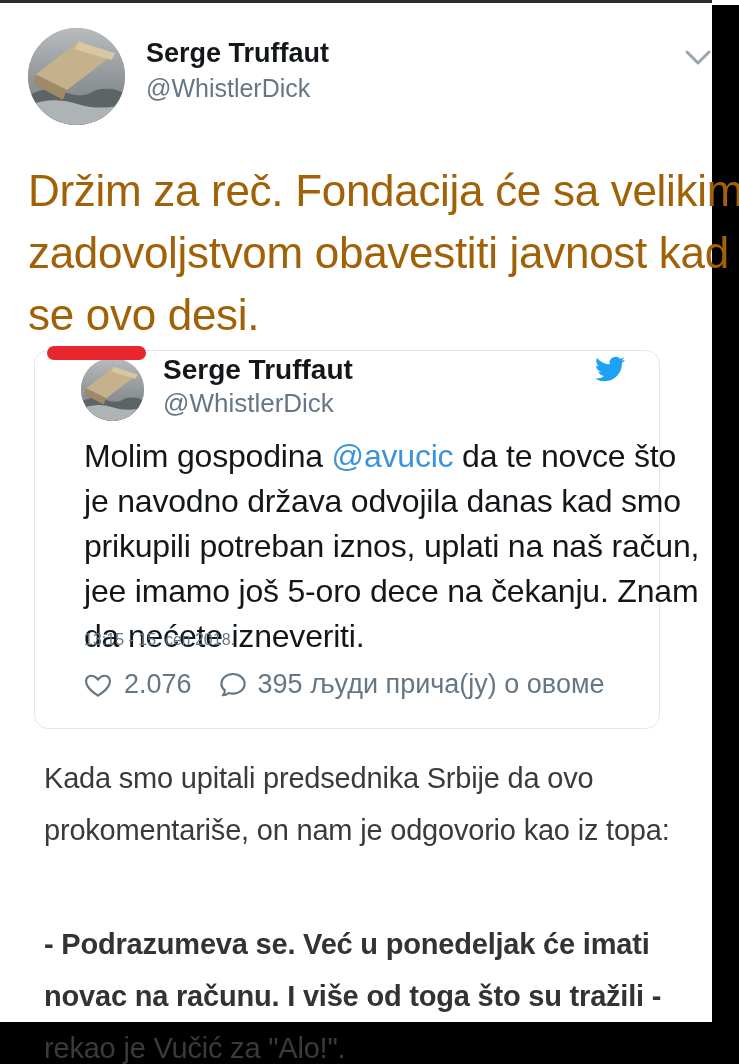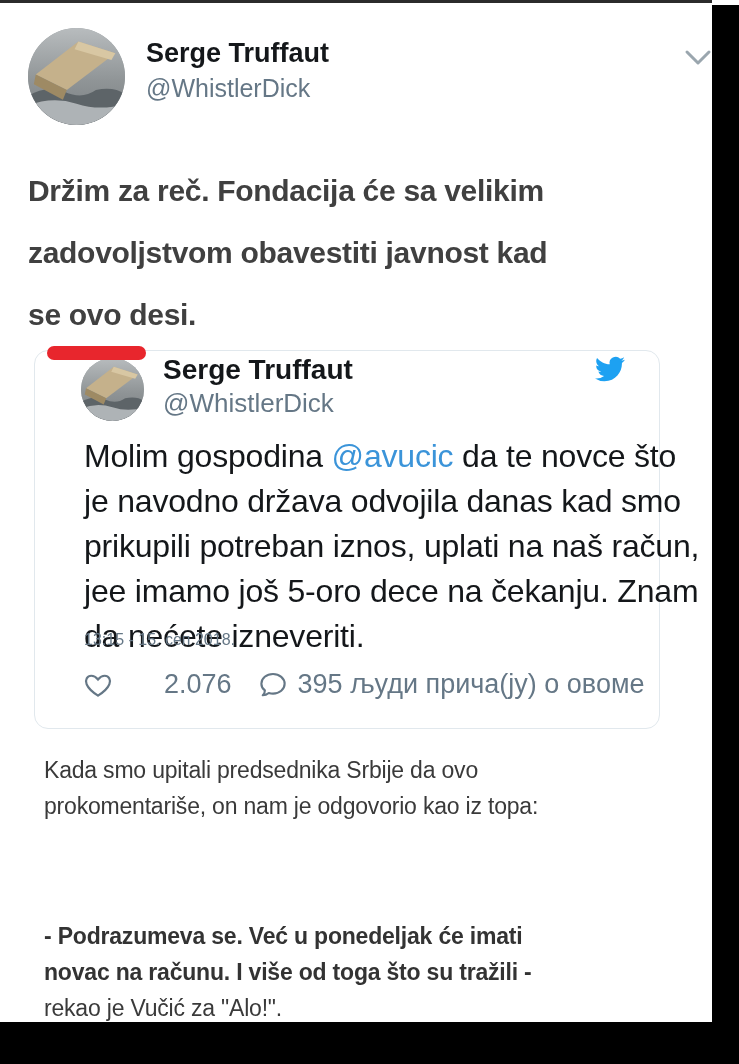--- a/index.html
+++ b/index.html
@@ -18,22 +18,22 @@
   
   .avatar-wrap{border-radius:50%;overflow:hidden;background:#9aa0a3;}
   .avatar-main{left:28px;top:28px;width:97px;height:97px;}
   .hdr-name{left:146px;top:38px;font-size:27px;font-weight:bold;color:#14171a;}
   .hdr-handle{left:146px;top:74px;font-size:25px;color:#657786;}
   .chevron{left:684px;top:48px;width:28px;height:20px;}
 
   
   .main-tweet-text{
     left:28px;top:160px;width:660px;
-    font-size:30px;font-weight:700;line-height:62px;
-    color:#404040;white-space:pre;letter-spacing:-0.3px;
+    font-size:44px;font-weight:400;line-height:62px;
+    color:#a16207;white-space:pre;letter-spacing:-0.3px;
   }
 
   
   .quote-card{
     left:34px;top:350px;width:626px;height:379px;
     background:#fff;border:1px solid #e1e8ed;border-radius:14px;
     box-sizing:border-box;
   }
   .red-bar{left:47px;top:346px;width:99px;height:14px;border-radius:8px;background:#e8262d;z-index:6;}
   .avatar-quote{left:46px;top:7px;width:63px;height:63px;z-index:3;}
@@ -43,25 +43,25 @@
   .quote-body{
     left:49px;top:83px;width:570px;
     font-size:32px;line-height:45px;color:#14171a;
     white-space:pre;letter-spacing:-0.2px;
   }
   .quote-link{color:#3b94d9;text-decoration:none;cursor:pointer;}
   .q-timestamp{left:49px;top:280px;font-size:16px;color:#657786;}
   .q-stats{left:47px;top:318px;display:flex;align-items:center;color:#657786;font-size:27px;}
   .q-stats .icon{display:inline-flex;margin-right:10px;}
   .q-stats .stat-talk{margin-left:26px;display:inline-flex;align-items:center;}
-  .q-stats .stat-like{display:inline-flex;align-items:center;gap:40px;}
+  .q-stats .stat-like{display:inline-flex;align-items:center;}
 
   
   .article-p{
-    left:44px;font-size:23px;line-height:36px;color:#3a3a3a;
+    left:44px;font-size:29px;line-height:52px;color:#3a3a3a;
     white-space:pre;letter-spacing:-0.2px;
   }
   .article-p1{top:752px;}
   .article-p2{top:918px;}
   .bold-part{font-weight:bold;color:#333;}
   svg{display:block;}
 </style>
 </head>
 <body>
 

